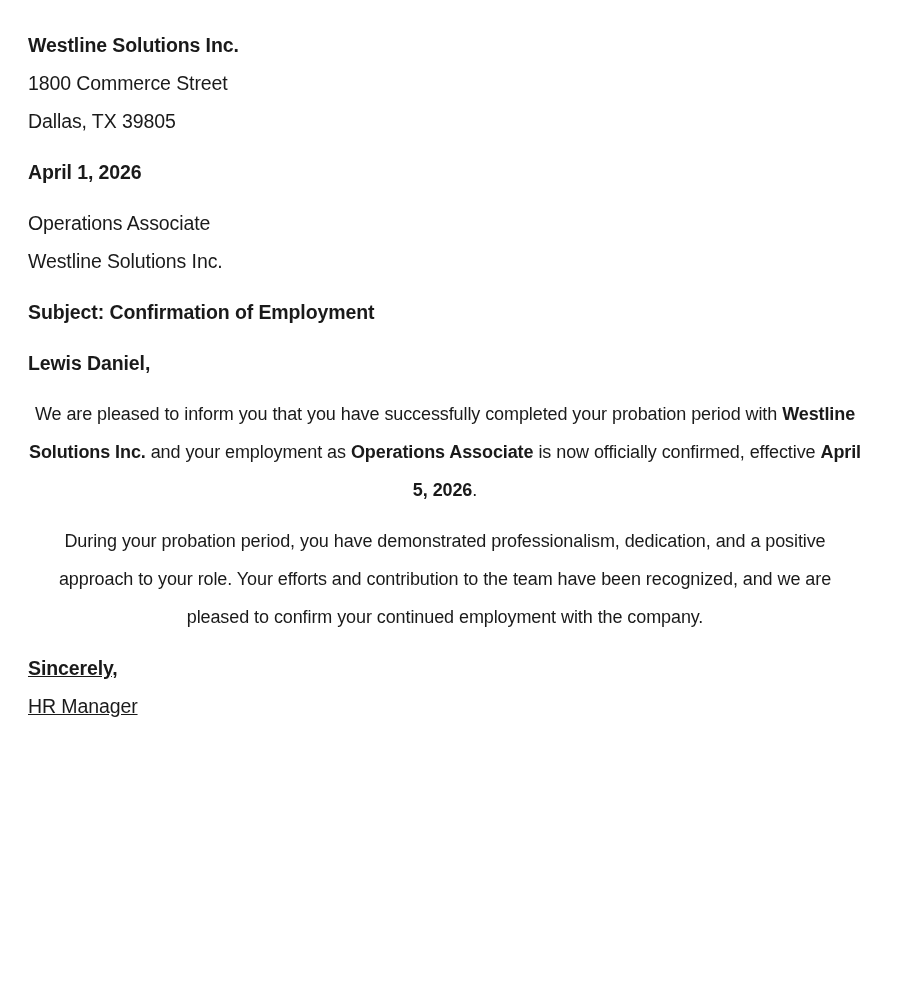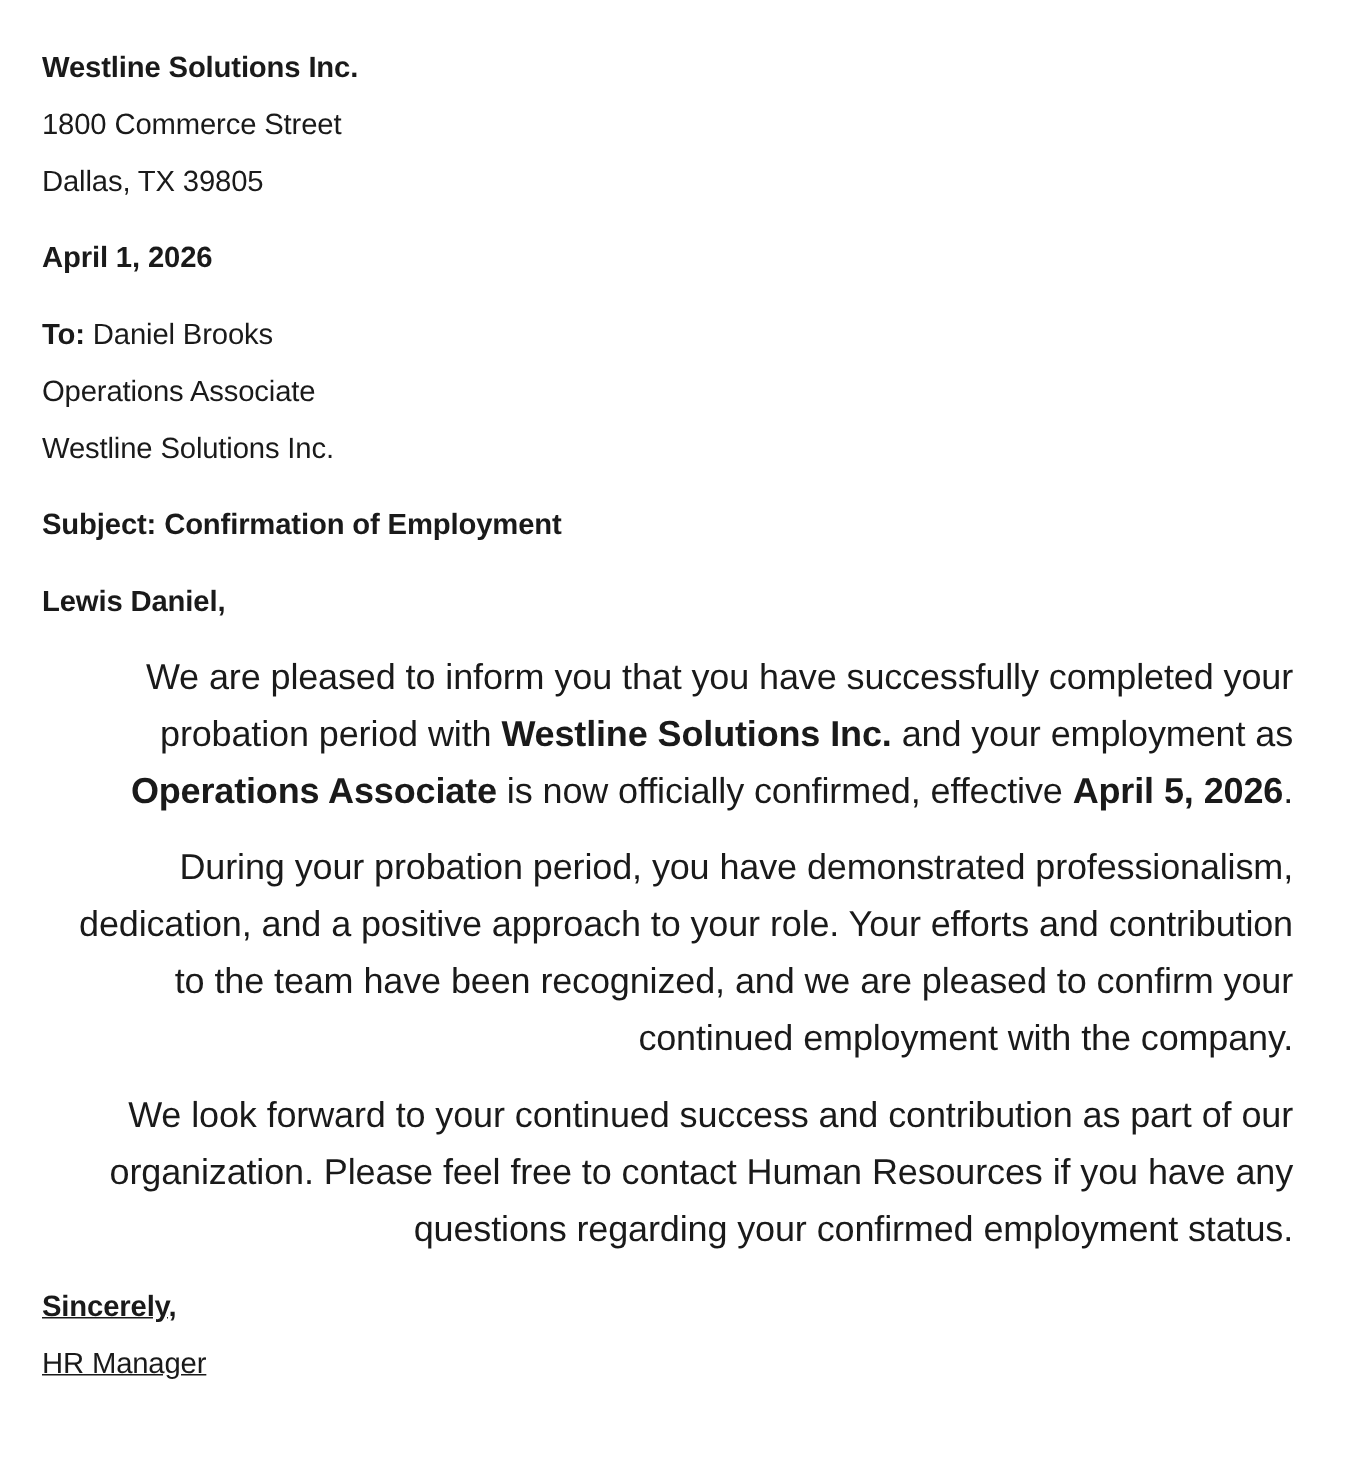--- a/index.html
+++ b/index.html
@@ -34,24 +34,24 @@
     line-height: 38px;
     letter-spacing: -0.1px;
     white-space: pre-wrap;
   }
   .bold, .line.bold, .run.bold {
     font-weight: bold;
   }
   
   .para {
     margin: 0 0 13px 0;
-    font-size: 24px;
+    font-size: 18px;
     line-height: 38px;
     letter-spacing: -0.1px;
-    text-align: right;
+    text-align: center;
     word-spacing: 0.1px;
   }
   .para .run {
     font-weight: normal;
   }
   .para .run.bold {
     font-weight: bold;
   }
   
   .block.date-block { }
@@ -67,44 +67,40 @@
       <div class="line bold">Westline Solutions Inc.</div>
       <div class="line">1800 Commerce Street</div>
       <div class="line">Dallas, TX 39805</div>
     </div>
 
     <div class="block date-block">
       <div class="line bold">April 1, 2026</div>
     </div>
 
     <div class="block">
-      <div class="line"><span class="run bold">To:</span><span class="run"> Daniel Brooks</span></div>
       <div class="line">Operations Associate</div>
       <div class="line">Westline Solutions Inc.</div>
     </div>
 
     <div class="block">
       <div class="line bold">Subject: Confirmation of Employment</div>
     </div>
 
     <div class="block">
       <div class="line bold">Lewis Daniel,</div>
     </div>
 
     <div class="para">
       <span class="run">We are pleased to inform you that you have successfully completed your probation period with </span><span class="run bold">Westline Solutions Inc.</span><span class="run"> and your employment as </span><span class="run bold">Operations Associate</span><span class="run"> is now officially confirmed, effective </span><span class="run bold">April 5, 2026</span><span class="run">.</span>
     </div>
 
     <div class="para">
       <span class="run">During your probation period, you have demonstrated professionalism, dedication, and a positive approach to your role. Your efforts and contribution to the team have been recognized, and we are pleased to confirm your continued employment with the company.</span>
     </div>
 
-    <div class="para">
-      <span class="run">We look forward to your continued success and contribution as part of our organization. Please feel free to contact Human Resources if you have any questions regarding your confirmed employment status.</span>
-    </div>
 
     <div class="block sign-block">
       <div class="line bold">Sincerely,</div>
       <div class="line">HR Manager</div>
     </div>
 
   </div>
 </div>
 
 </body></html>

